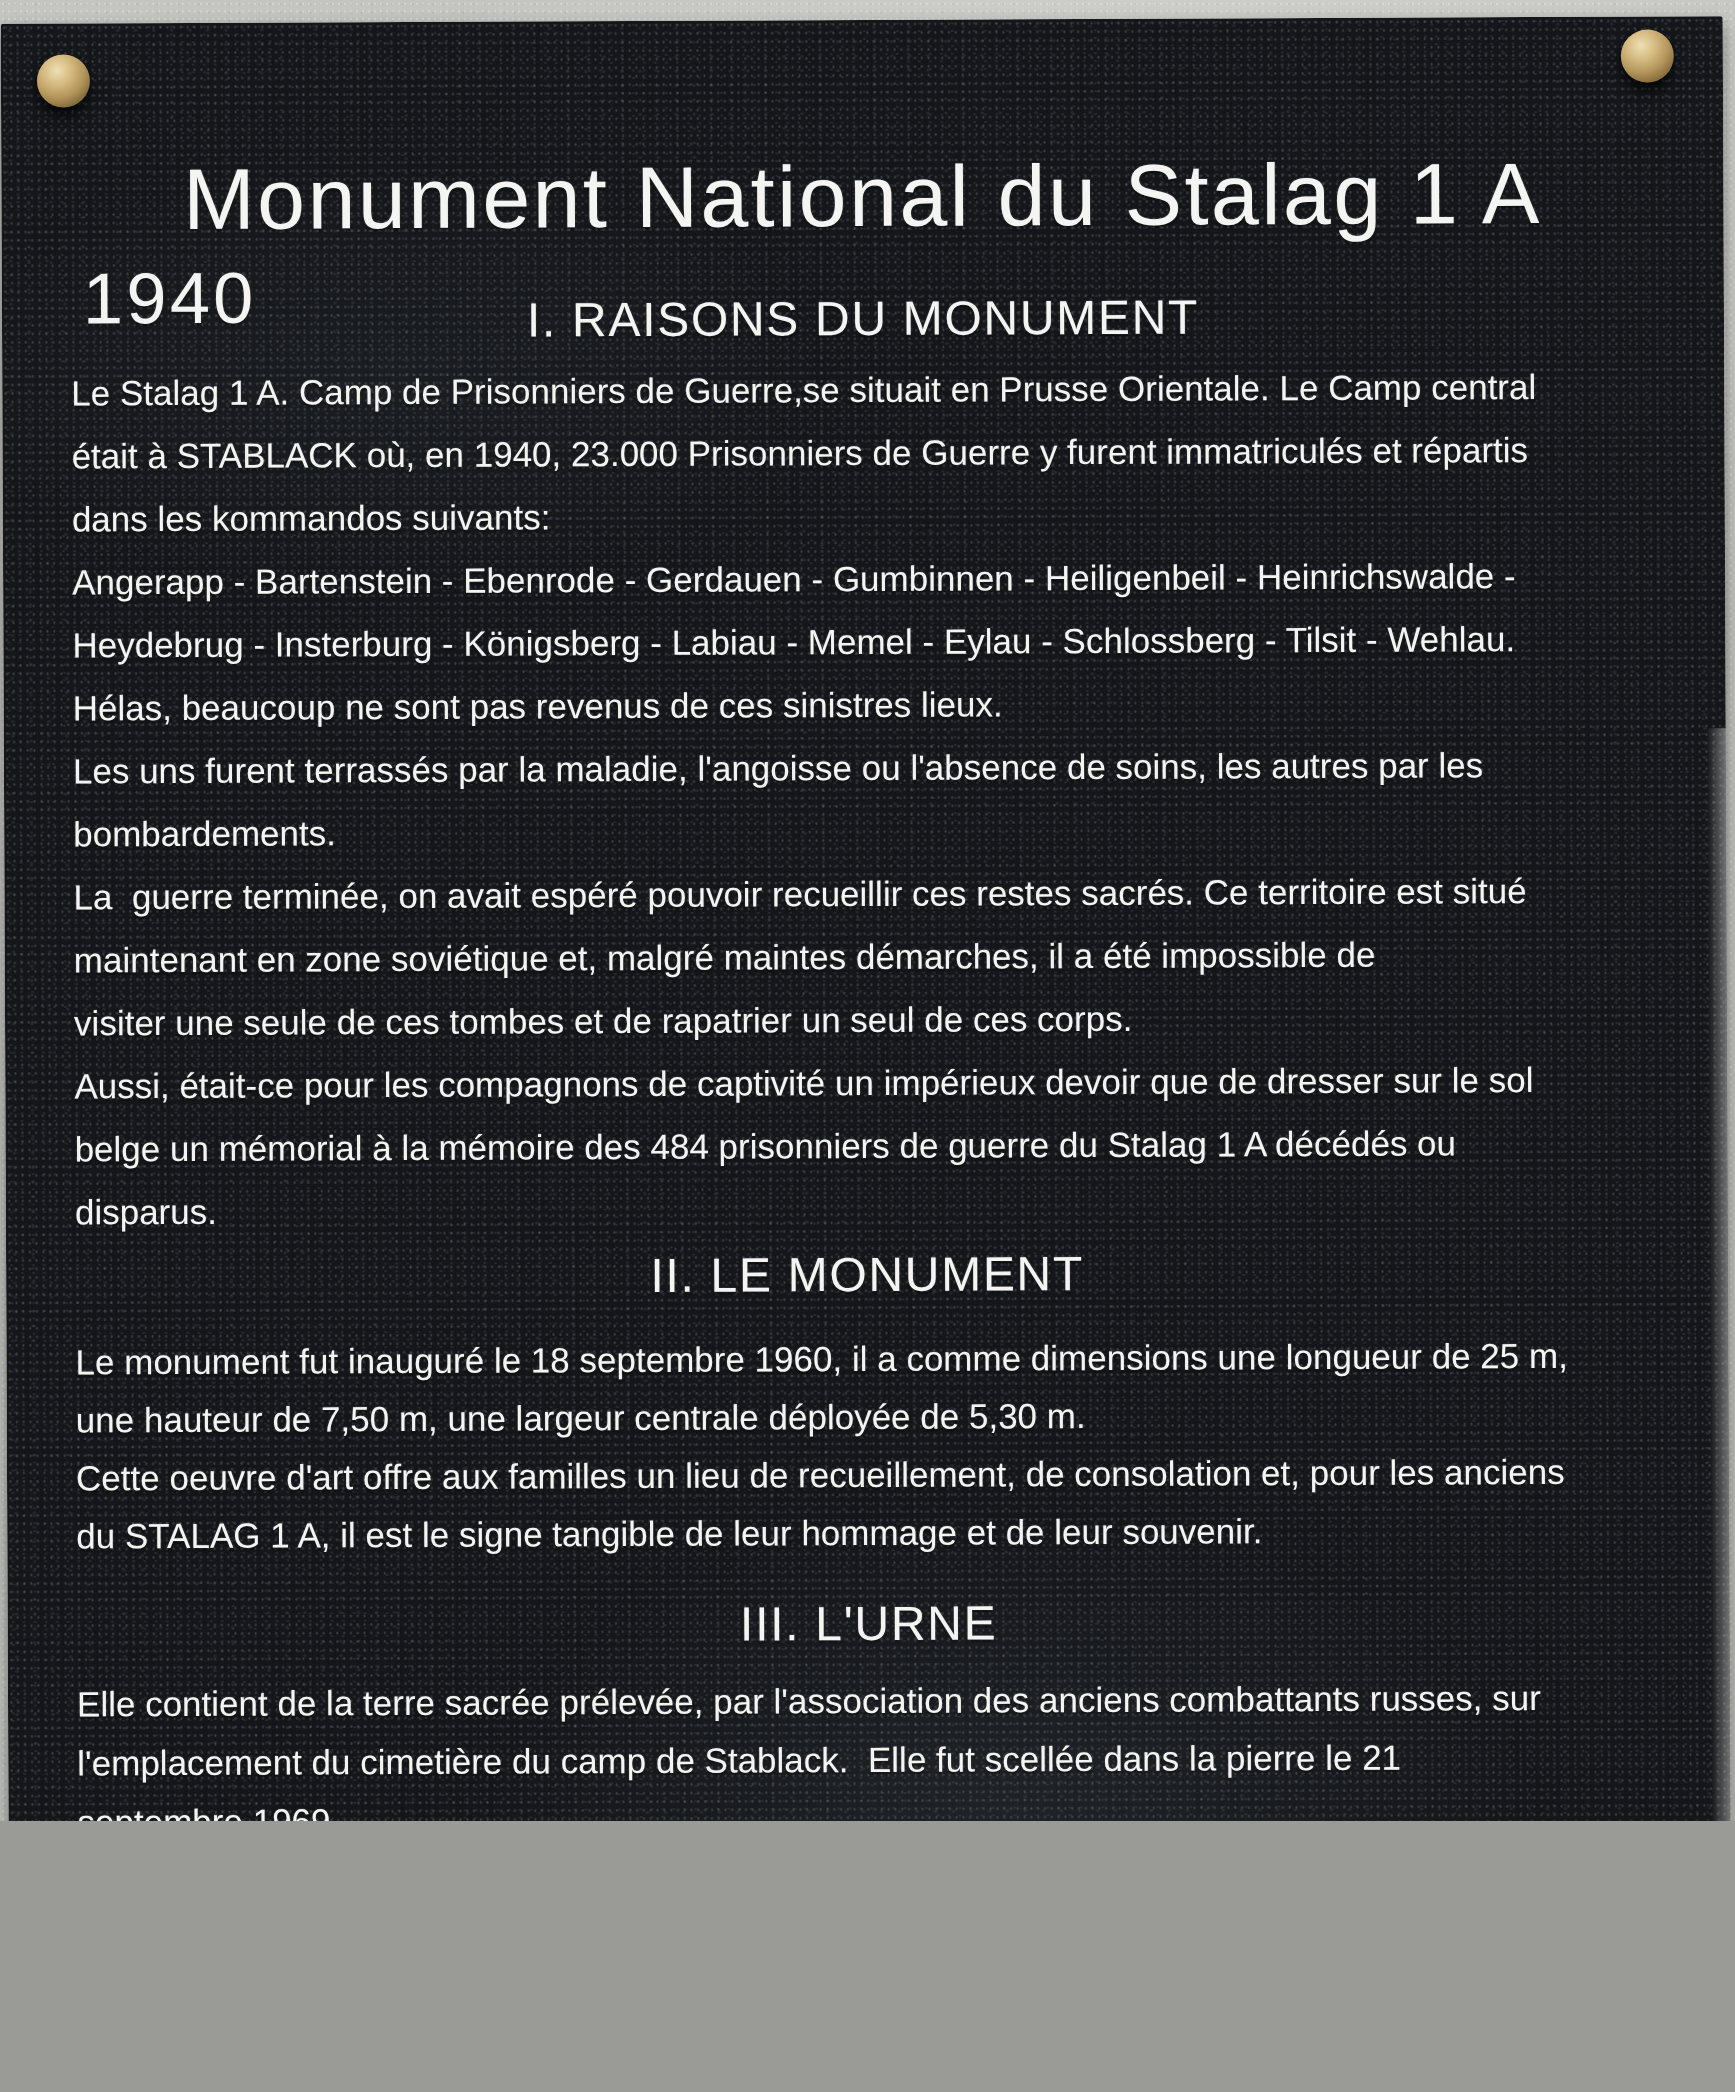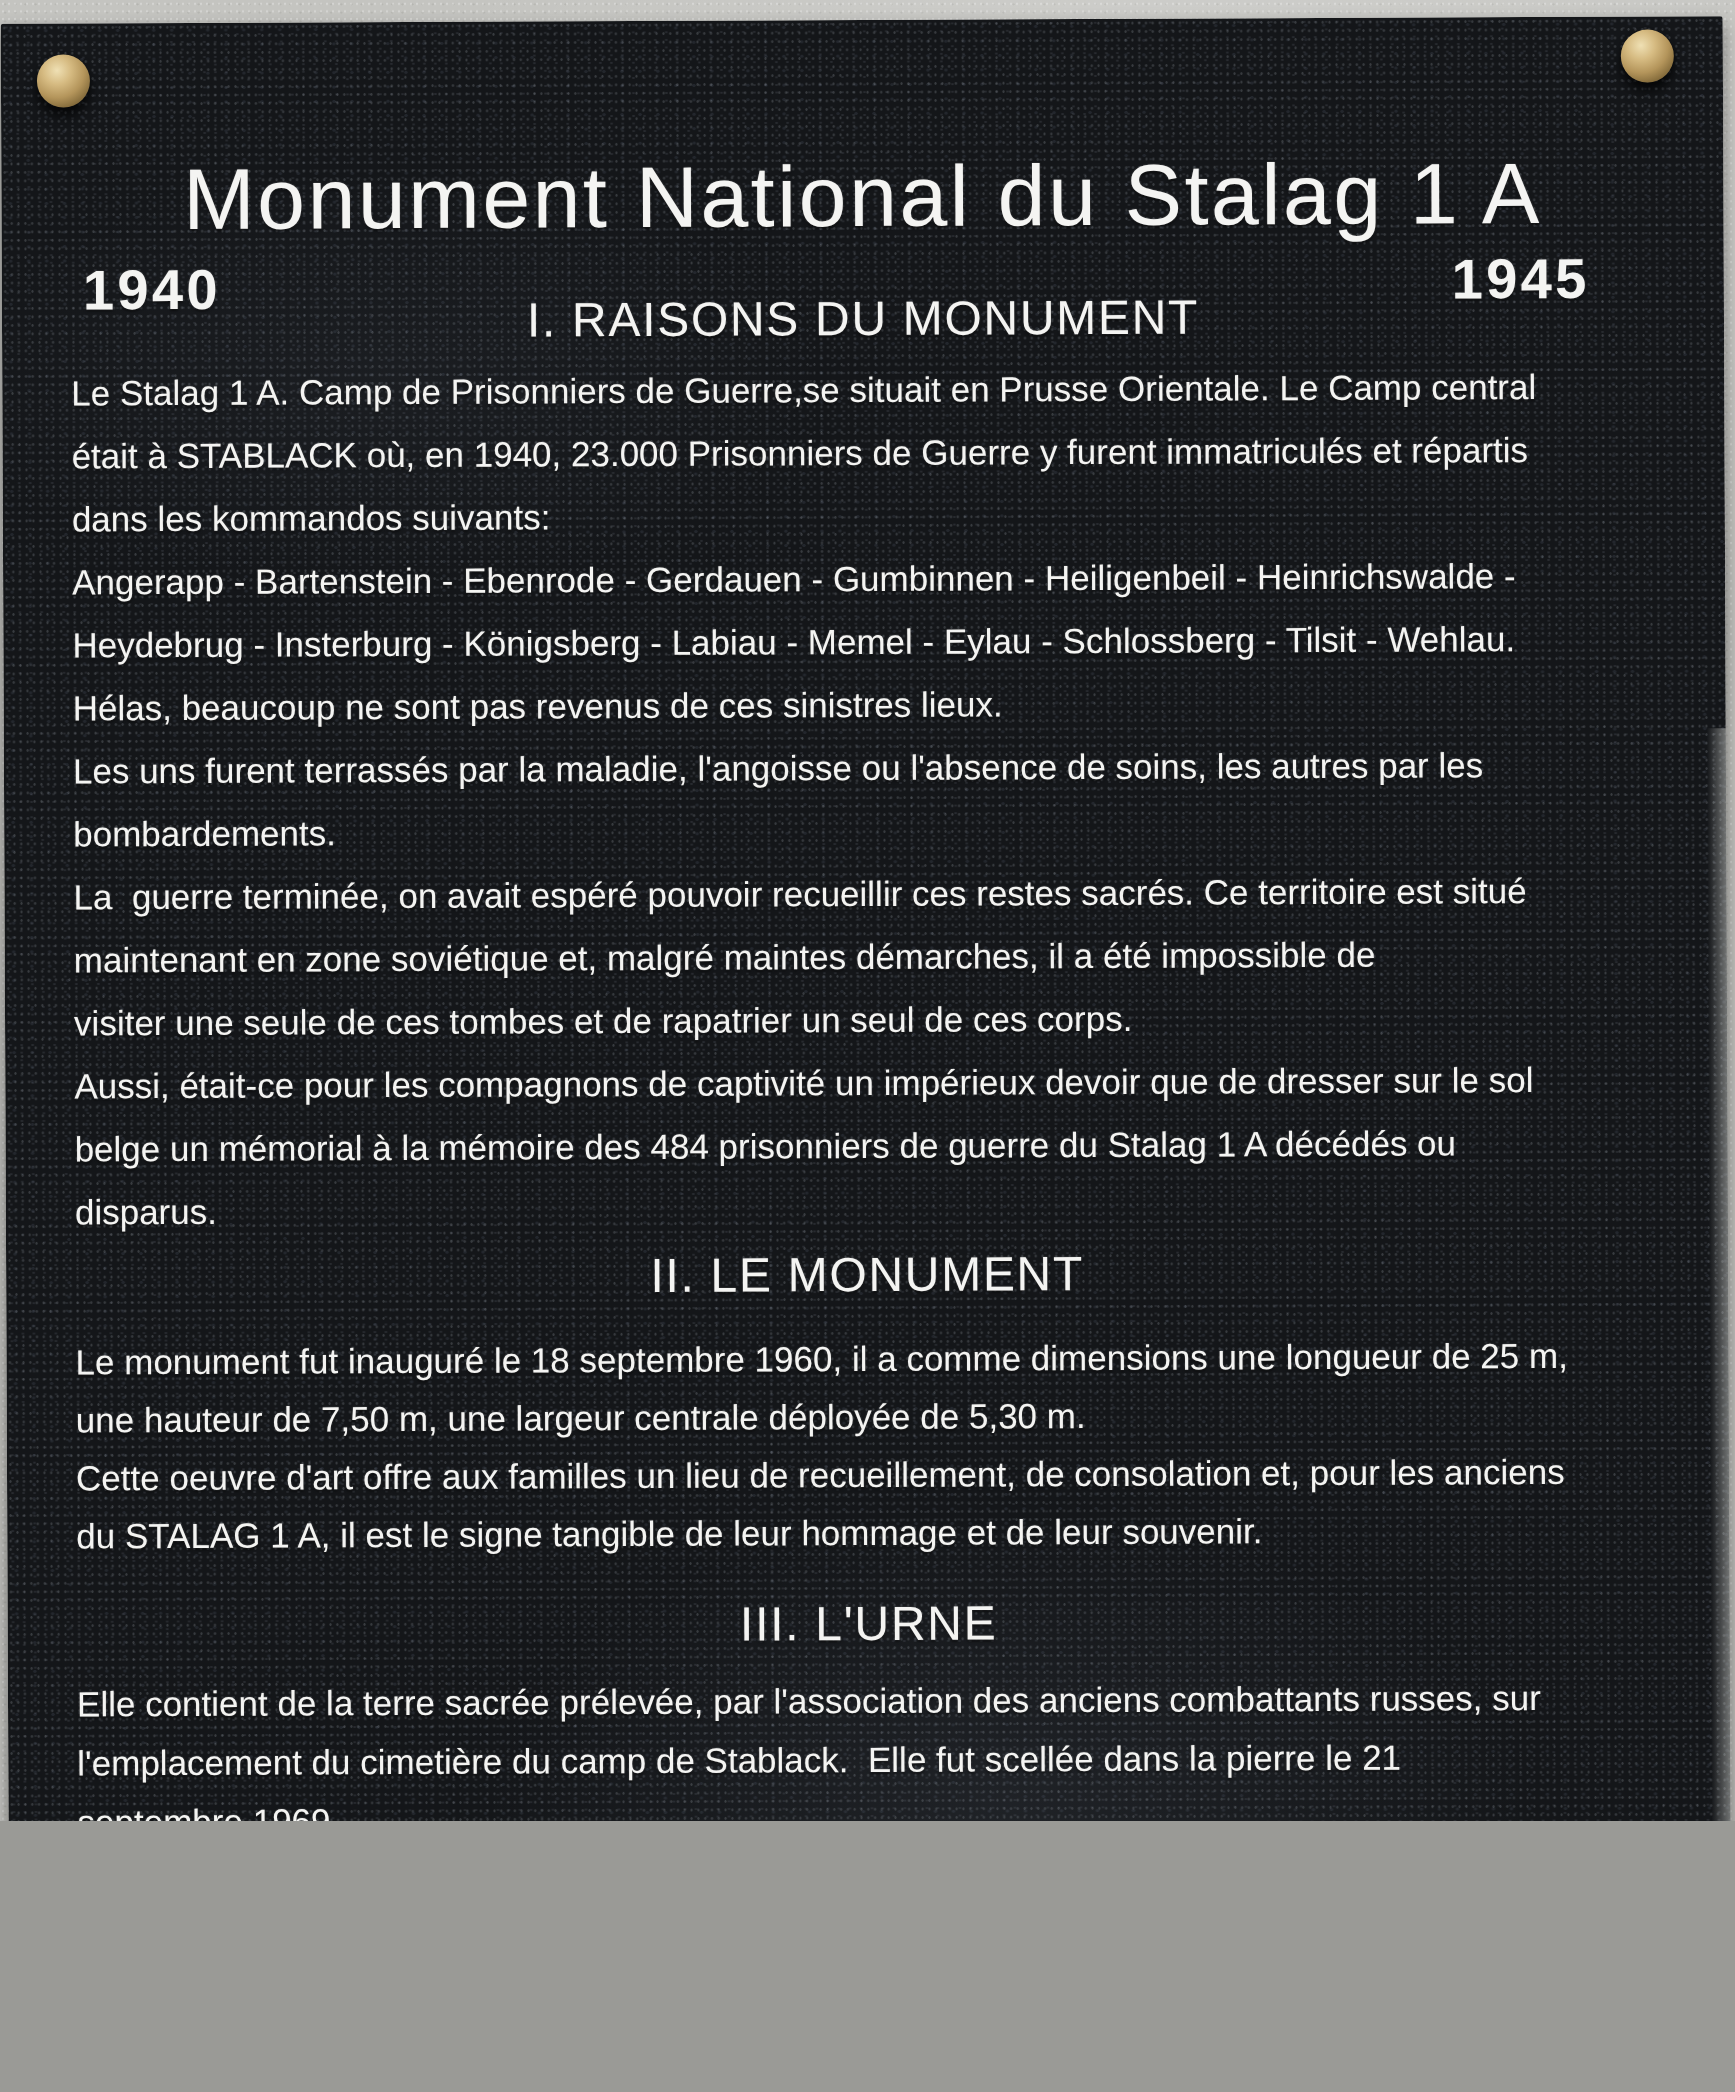--- a/index.html
+++ b/index.html
@@ -59,21 +59,21 @@
   .screw.tl{left:36px;top:31px;}
   .screw.tr{left:1620px;top:12.7px;}
   .screw.bl{left:33px;top:1897px;}
   .screw.br{left:1621px;top:1897px;}
 
   .etched{text-shadow:0 1.7px 2.5px rgba(0,0,0,0.65), 0 0 1.7px rgba(255,255,255,0.38);}
   .title{
     position:absolute;left:0;top:129px;width:100%;margin:0;
     font-size:86px;font-weight:400;letter-spacing:2.5px;text-align:center;line-height:1.1;
   }
-  .year{position:absolute;font-size:56px;font-weight:700;letter-spacing:3.4px;line-height:1;}
+  .year{position:absolute;font-size:72px;font-weight:400;letter-spacing:3.4px;line-height:1;}
   .year.left{left:81px;top:239px;}
   .year.right{right:134px;top:234px;}
   .sec-heading{
     position:absolute;left:0;width:100%;text-align:center;
     font-size:48px;font-weight:400;letter-spacing:1.7px;line-height:1.2;
   }
   .sec-heading.pos1{top:270px;}
   .sec-heading.pos2{top:1226px;}
   .sec-heading.pos3{top:1575px;}
   .bodyblock{position:absolute;left:69px;right:34px;font-size:35px;font-weight:400;}
@@ -97,21 +97,20 @@
 
     <div class="screw tl"></div>
     <div class="screw tr"></div>
     <div class="screw bl"></div>
     <div class="screw br"></div>
 
     <h1 class="title etched">Monument National du Stalag 1 A</h1>
 
     <div class="year left etched">1940</div>
     <div class="sec-heading pos1 etched">I. RAISONS DU MONUMENT</div>
-    <div class="year right etched">1945</div>
 
     <div class="bodyblock body1 etched">
       <div class="line">Le Stalag 1 A. Camp de Prisonniers de Guerre,se situait en Prusse Orientale. Le Camp central</div>
       <div class="line">était à STABLACK où, en 1940, 23.000 Prisonniers de Guerre y furent immatriculés et répartis</div>
       <div class="line">dans les kommandos suivants:</div>
       <div class="line">Angerapp - Bartenstein - Ebenrode - Gerdauen - Gumbinnen - Heiligenbeil - Heinrichswalde -</div>
       <div class="line">Heydebrug - Insterburg - Königsberg - Labiau - Memel - Eylau - Schlossberg - Tilsit - Wehlau.</div>
       <div class="line">Hélas, beaucoup ne sont pas revenus de ces sinistres lieux.</div>
       <div class="line">Les uns furent terrassés par la maladie, l'angoisse ou l'absence de soins, les autres par les</div>
       <div class="line">bombardements.</div>

